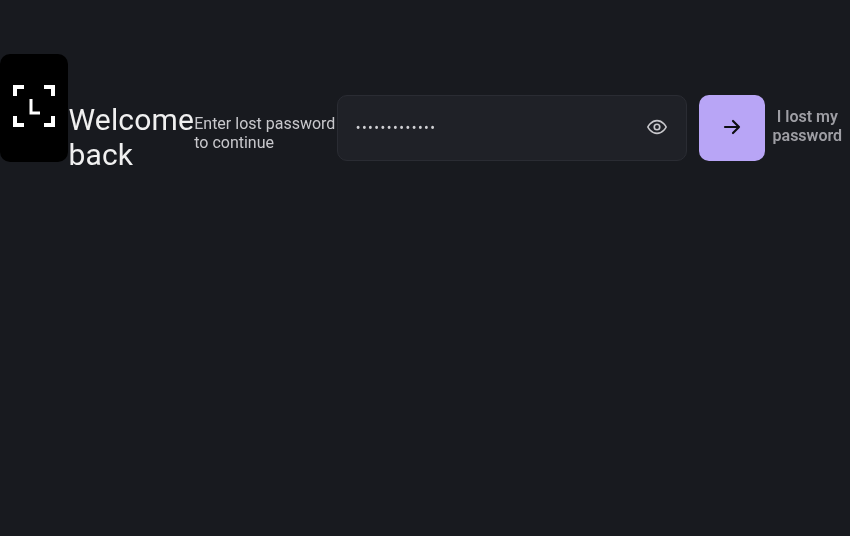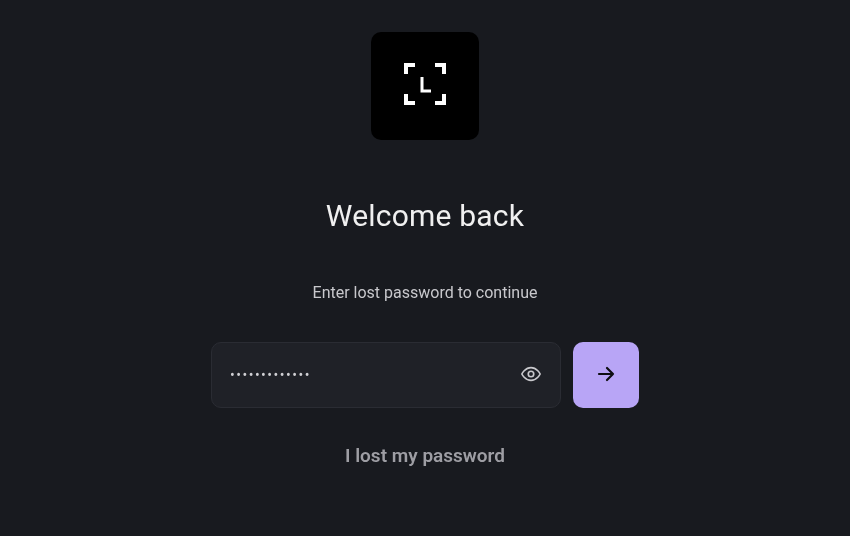--- a/index.html
+++ b/index.html
@@ -13,24 +13,24 @@
       background-color: #181a1f;
       font-family: -apple-system, BlinkMacSystemFont, "Segoe UI", Roboto, Helvetica, Arial, sans-serif;
       display: flex;
       flex-direction: column;
       align-items: center;
       color: #e6e6e6;
       overflow: hidden;
     }
     .container {
       display: flex;
-      flex-direction: column;
+      flex-direction: row;
       align-items: center;
       width: 100%;
-      padding-top: 32px;
+      padding-top: 44px;
     }
     .logo {
       width: 108px;
       height: 108px;
       background-color: #000000;
       border-radius: 10px;
       display: flex;
       align-items: center;
       justify-content: center;
     }
@@ -99,21 +99,21 @@
       display: flex;
       align-items: center;
       justify-content: center;
       color: #0e0e12;
     }
     .lost-password {
       margin-top: 36px;
       background: transparent;
       border: none;
       color: #9e9ea4;
-      font-size: 19px;
+      font-size: 16px;
       font-weight: 600;
       cursor: pointer;
       font-family: inherit;
     }
   </style>
 </head>
 <body>
 
 <div class="container">
 

